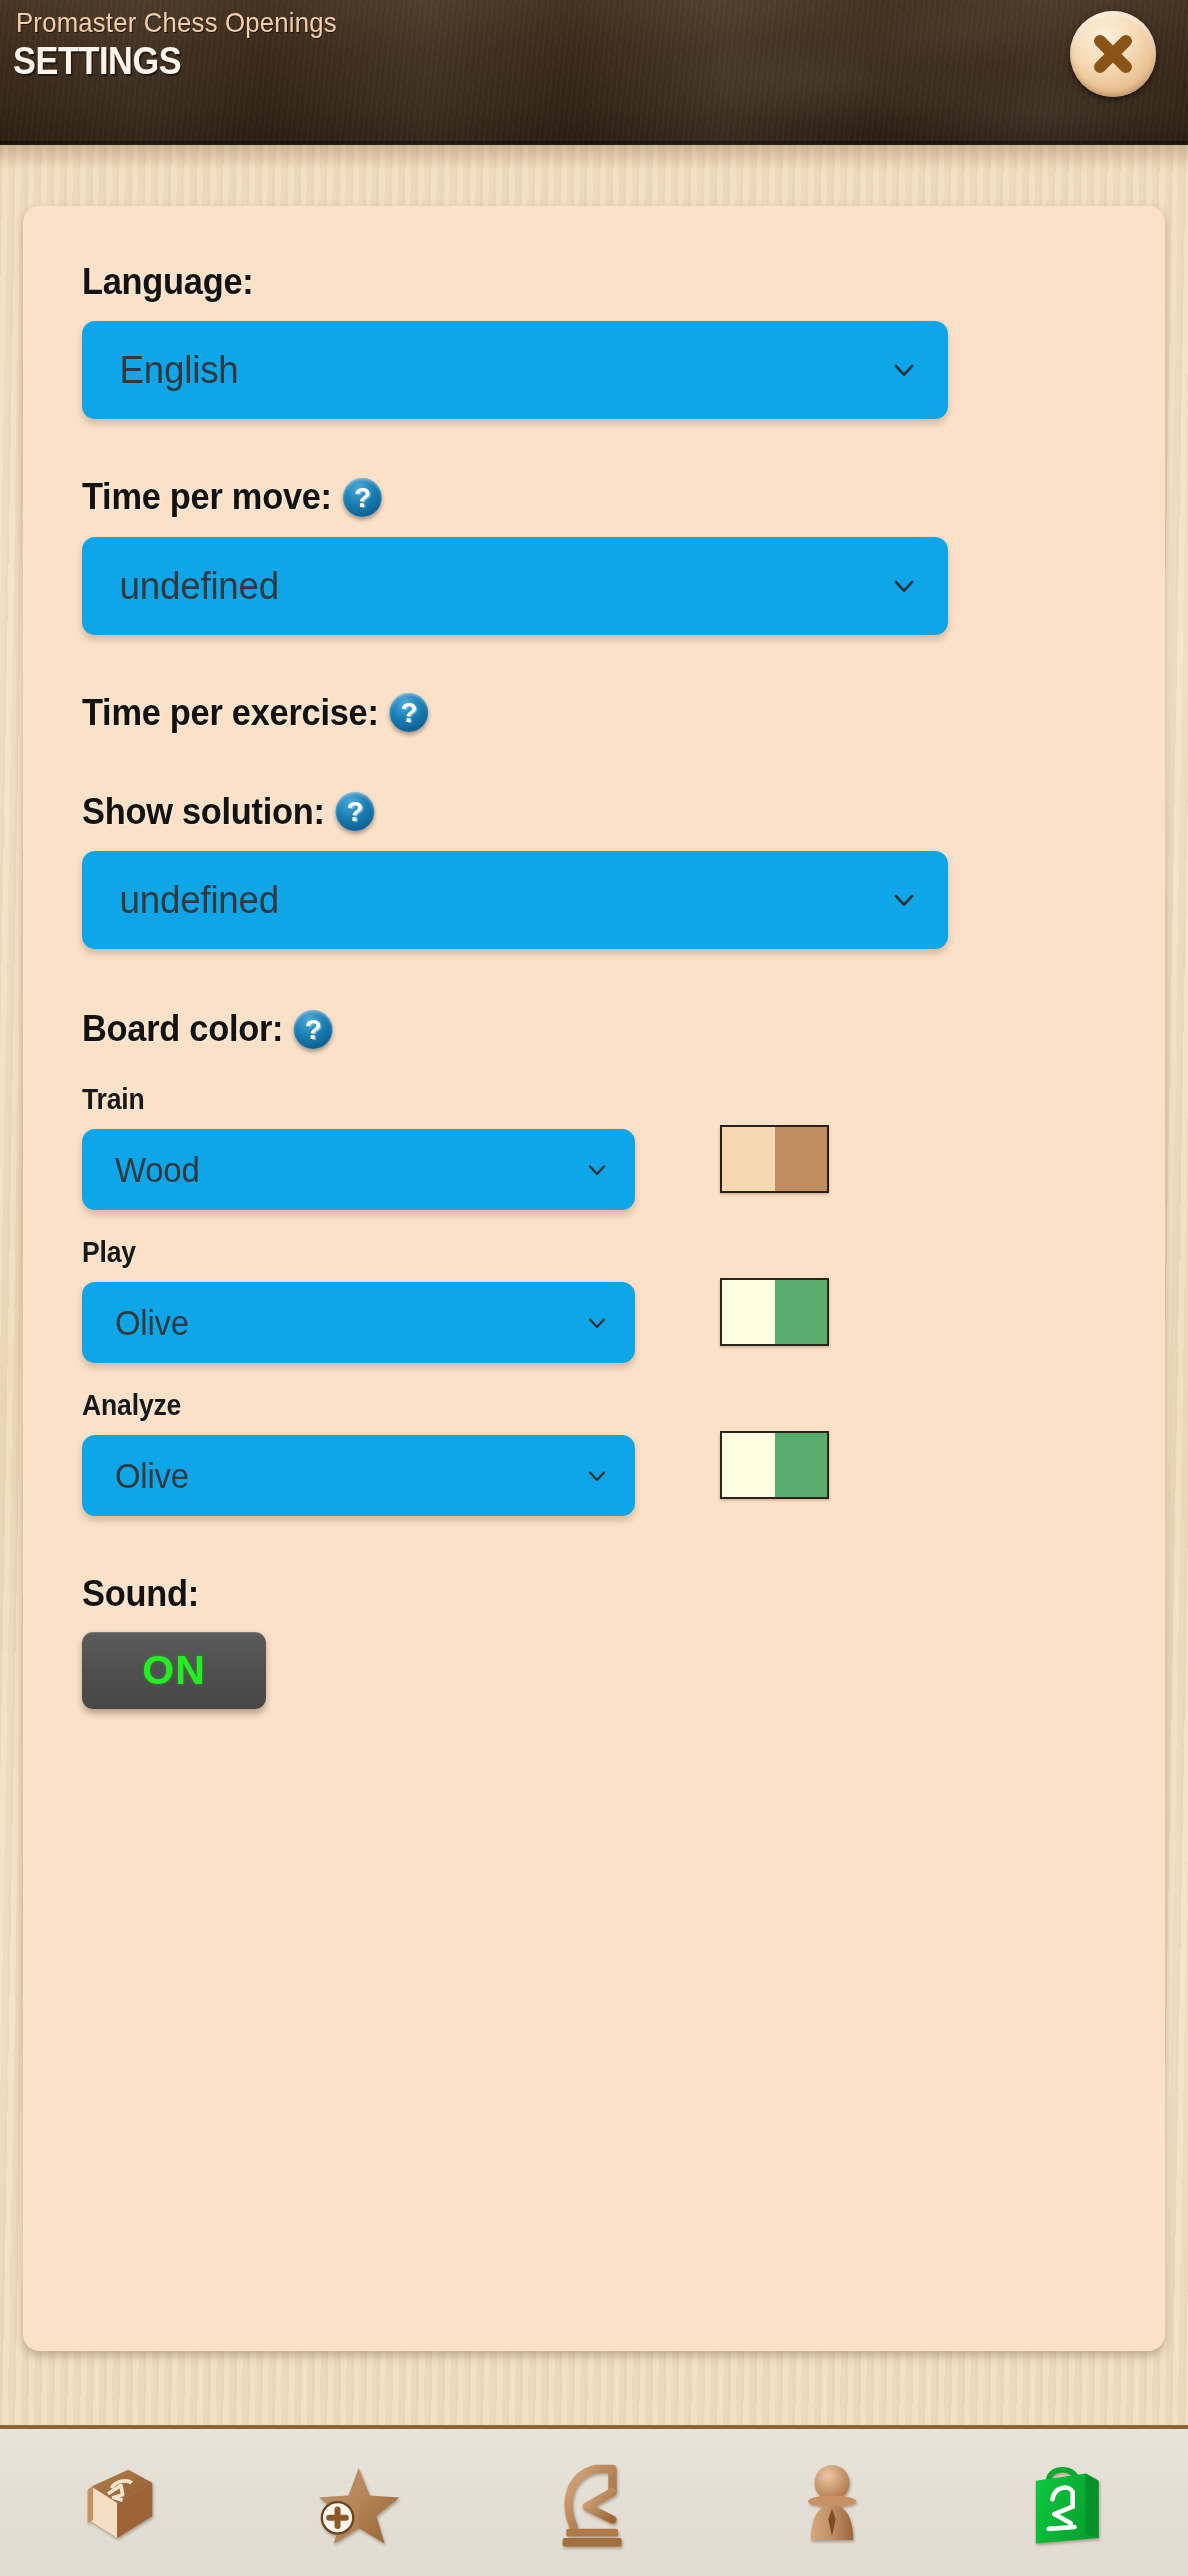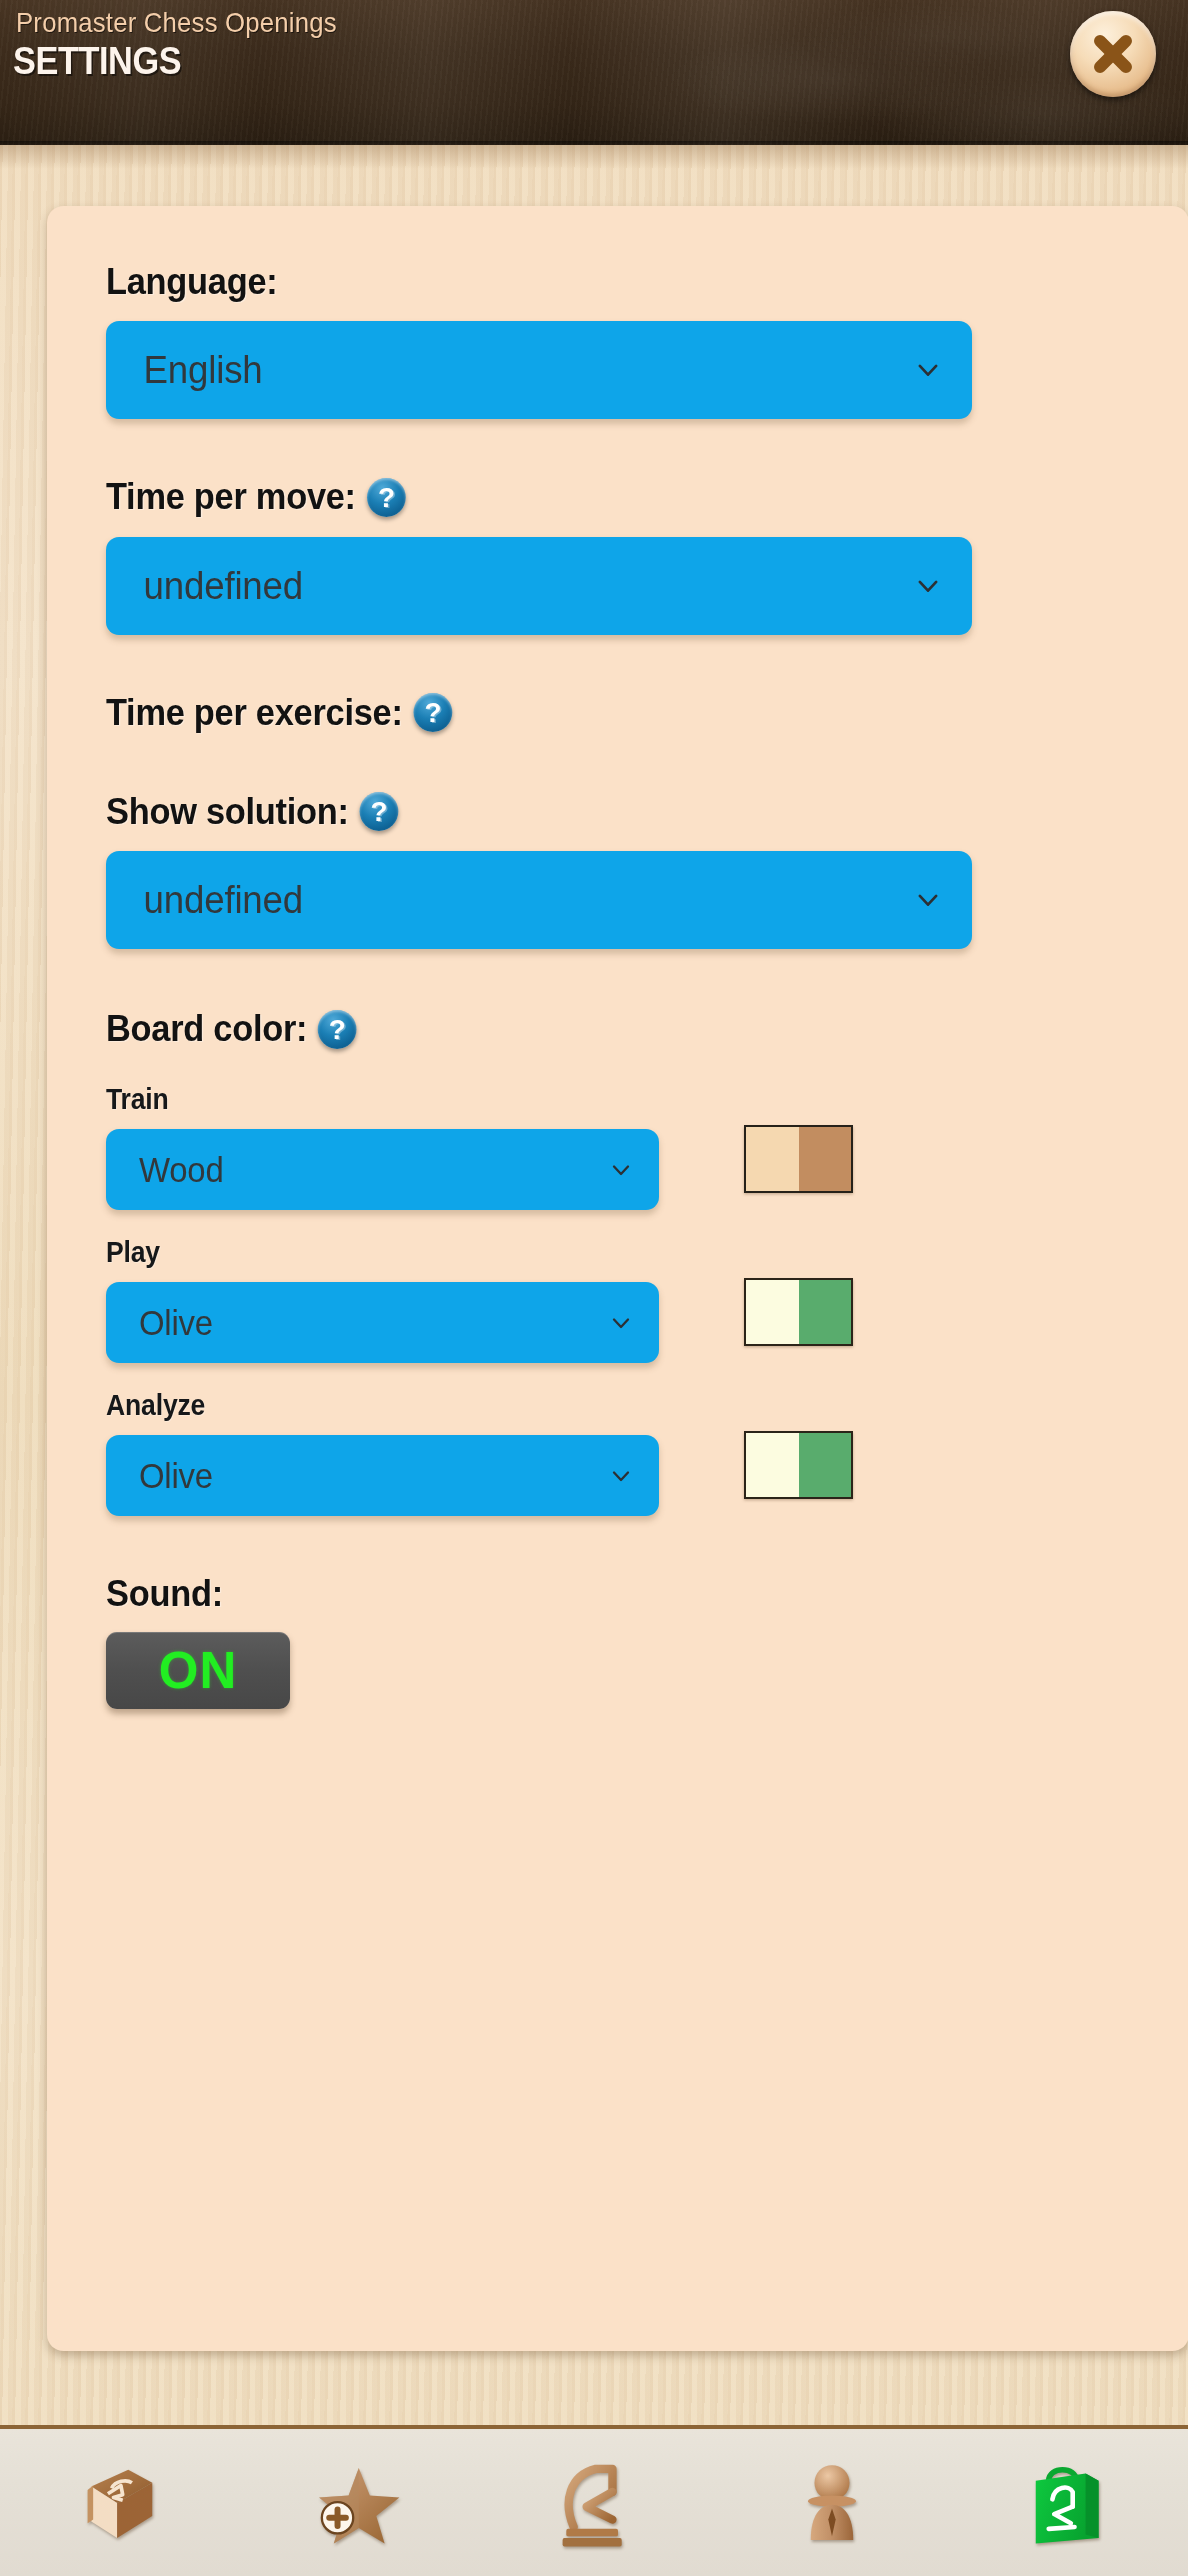--- a/index.html
+++ b/index.html
@@ -140,21 +140,20 @@
     position: absolute;
     left: 23px;
     top: 61px;
     width: 1142px;
     height: 2145px;
     background: #fbe1c8;
     border-radius: 16.6px;
     box-shadow: 0 4.6px 9.2px rgba(90,60,30,.30);
     padding: 0 59px;
     overflow: hidden;
-    margin-left: 24px;
   }
 
   .field { position: relative; }
 
   .label {
     font-size: 37px;
     font-weight: bold;
     color: #121212;
     letter-spacing: -0.3px;
     text-shadow: 1.4px 1.4px 0 rgba(255,255,255,.35);
@@ -244,21 +243,21 @@
   .swatch-half { width: 50%; height: 100%; }
 
   
   .sound-btn {
     width: 184px;
     height: 77px;
     border-radius: 11px;
     background: linear-gradient(180deg, #5c5c5c 0%, #4f4f4f 50%, #474747 100%);
     box-shadow: 0 4.6px 6.4px rgba(80,55,30,.35), inset 0 0.9px 0 rgba(255,255,255,.18);
     color: #22ee22;
-    font-size: 51px;
+    font-size: 41px;
     font-weight: bold;
     letter-spacing: 0.9px;
     display: flex;
     align-items: center;
     justify-content: center;
     margin-top: 16.6px;
     cursor: pointer;
     text-shadow: 0 0 3.7px rgba(34,238,34,.4);
   }
 

